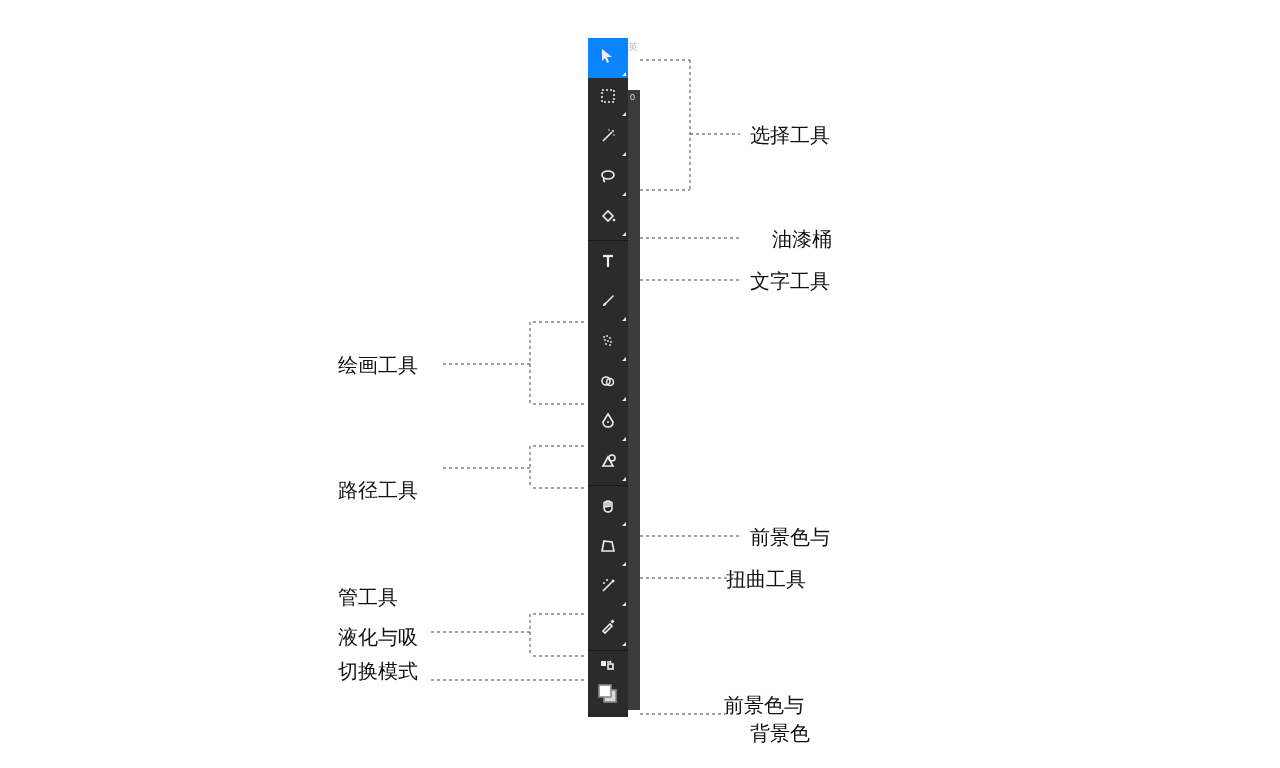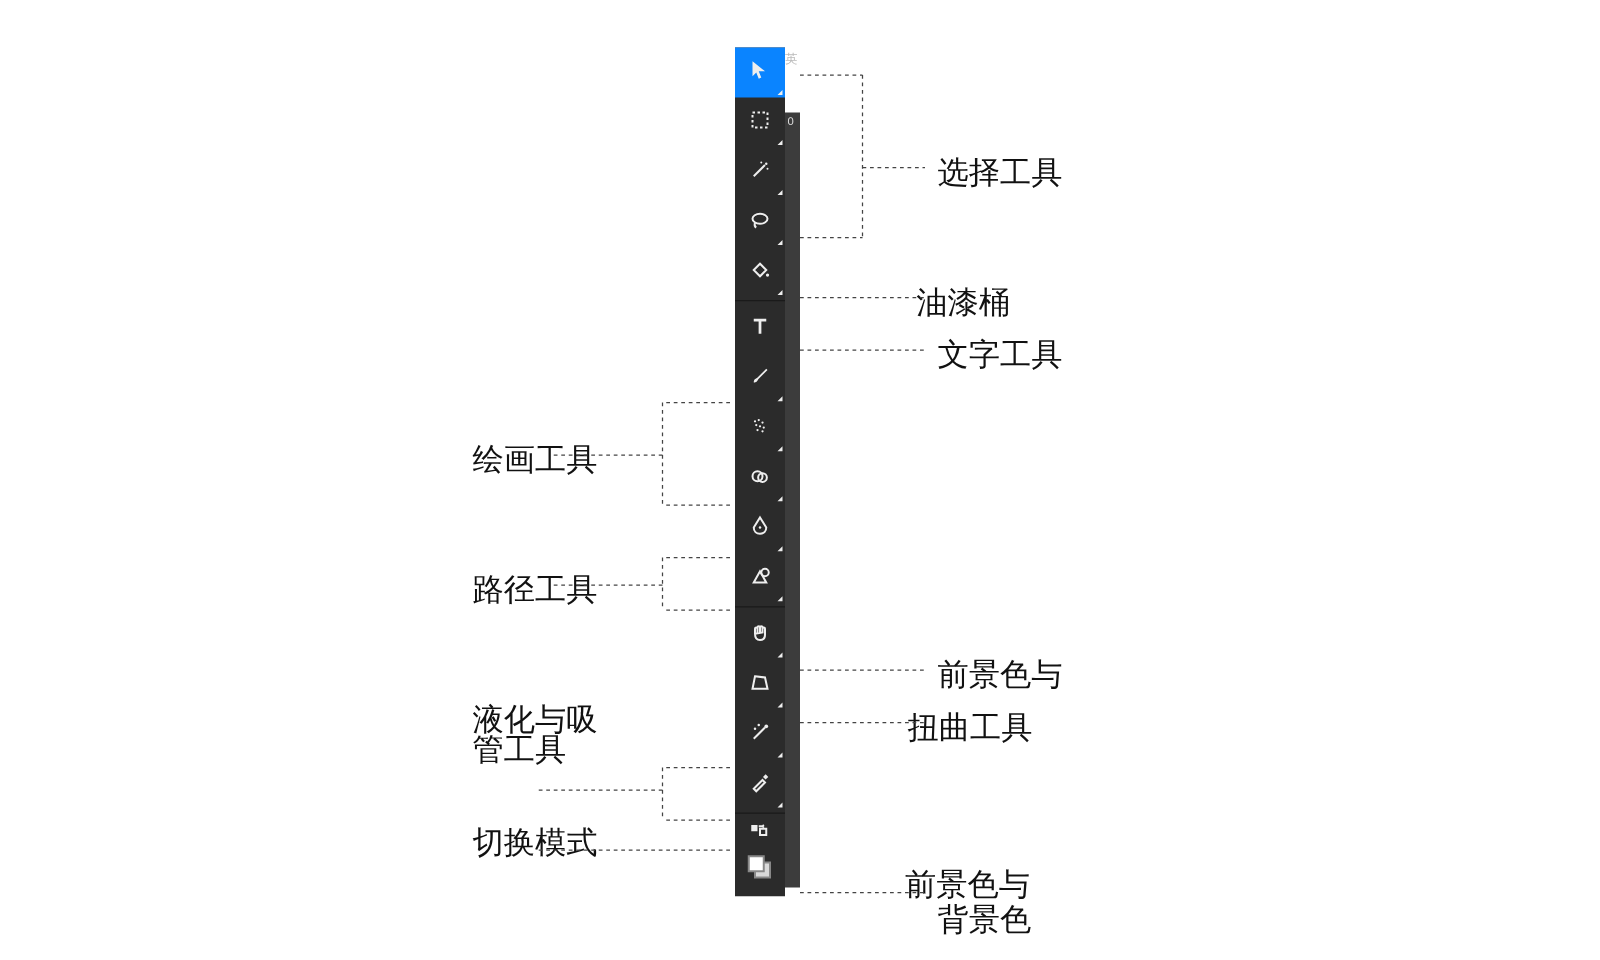--- a/index.html
+++ b/index.html
@@ -72,27 +72,27 @@
     width: 0; height: 0;
     border-left: 4px solid transparent;
     border-bottom: 4px solid #eee;
   }
   .tool svg { width: 18px; height: 18px; stroke: currentColor; fill: none; stroke-width: 1.6; }
   .tool .fill { fill: currentColor; stroke: none; }
 
   
   .label {
     position: absolute;
-    font-size: 25px;
+    font-size: 20px;
     line-height: 1.35;
     color: #111;
     white-space: nowrap;
   }
   .label.right { text-align: left; }
-  .label.left  { text-align: right; margin-left: 40px; }
+  .label.left  { text-align: right; }
 
   
   .overlay {
     position: absolute;
     left: 0; top: 0;
     width: 1280px; height: 768px;
     pointer-events: none;
   }
   .overlay line, .overlay polyline {
     stroke: #444;
@@ -289,30 +289,30 @@
             <rect x="7" y="7" width="12" height="12" fill="#d9d9d9" stroke="#888"></rect>
             <rect x="2" y="2" width="12" height="12" fill="#fff" stroke="#888"></rect>
           </svg>
         </span>
       </div>
 
     </div>
   </div>
 
   <div class="label right" style="left:750px; top:122px">选择工具</div>
-  <div class="label right" style="left:733px; top:226px">油漆桶</div>
+  <div class="label right" style="left:772px; top:226px">油漆桶</div>
   <div class="label right" style="left:750px; top:268px">文字工具</div>
   <div class="label right" style="left:750px; top:524px">前景色与</div>
   <div class="label right" style="left:726px; top:566px">扭曲工具</div>
   <div class="label right" style="left:724px; top:692px">前景色与</div>
   <div class="label right" style="left:750px; top:720px">背景色</div>
 
   <div class="label left" style="left:338px; top:352px">绘画工具</div>
-  <div class="label left" style="left:338px; top:456px">路径工具</div>
-  <div class="label left" style="left:338px; top:560px">液化与吸</div>
+  <div class="label left" style="left:338px; top:477px">路径工具</div>
+  <div class="label left" style="left:338px; top:624px">液化与吸</div>
   <div class="label left" style="left:338px; top:584px">管工具</div>
   <div class="label left" style="left:338px; top:658px">切换模式</div>
 
   <svg class="overlay">
 
     <line x1="640" y1="60" x2="690" y2="60"></line>
     <line x1="640" y1="190" x2="690" y2="190"></line>
     <line x1="690" y1="60" x2="690" y2="190"></line>
     <line x1="690" y1="134" x2="740" y2="134"></line>
 

